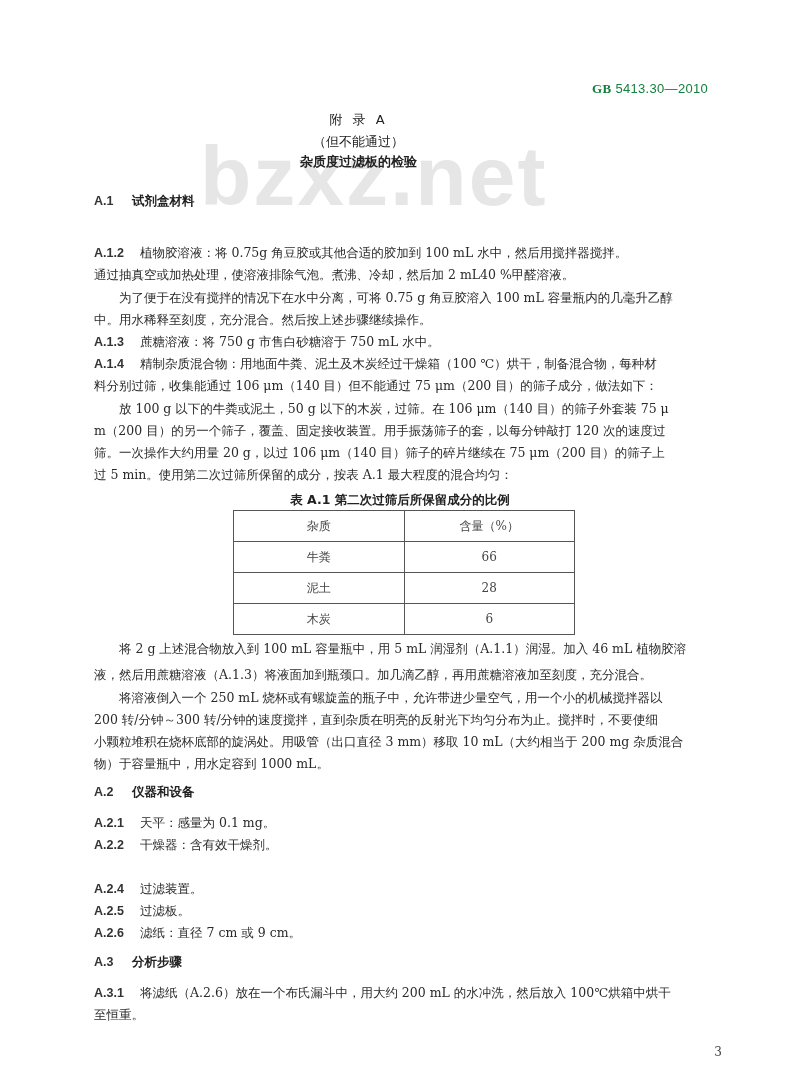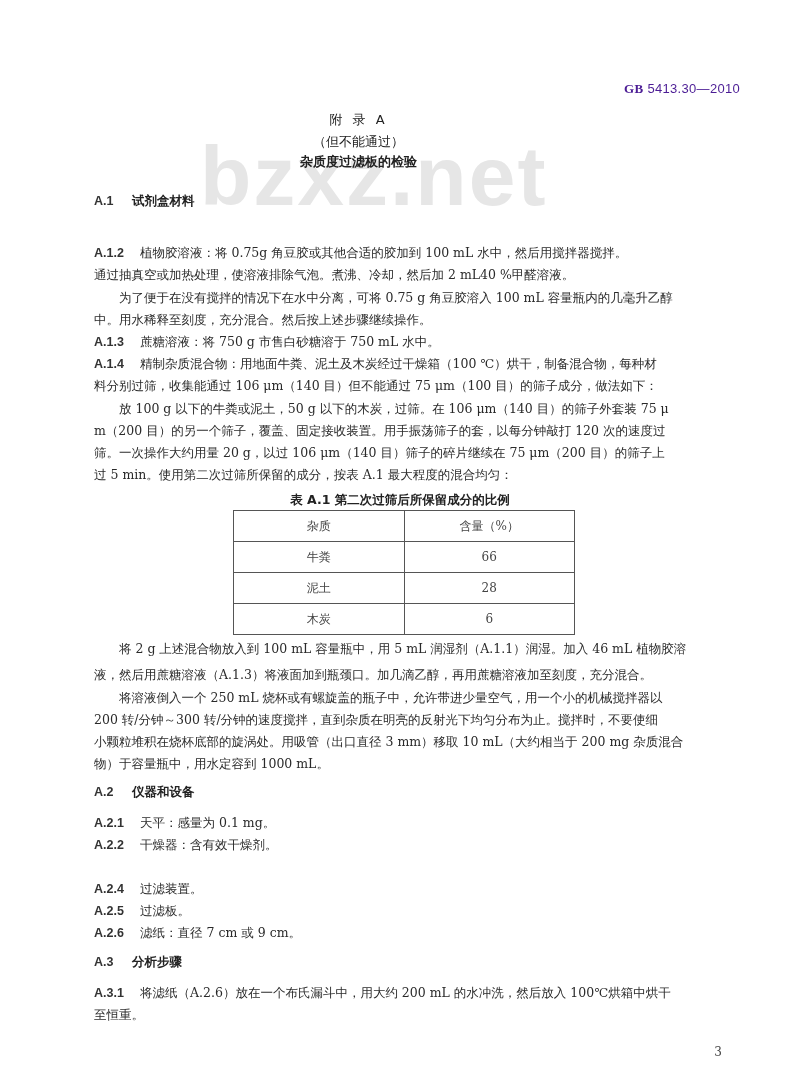--- a/index.html
+++ b/index.html
@@ -3,23 +3,23 @@
 <meta charset="utf-8">
 <style>
   html, body { margin: 0; padding: 0; background: #ffffff; }
   body {
     width: 800px; height: 1090px; position: relative; overflow: hidden;
     font-family: "DejaVu Serif", "Liberation Serif", serif;
     color: #2a2a2a;
   }
   .page { position: absolute; left: 0; top: 0; width: 800px; height: 1090px; }
   .std-code {
-    position: absolute; right: 60px; top: 81px;
+    position: absolute; right: 92px; top: 81px;
     font-family: "Liberation Sans", "DejaVu Sans", sans-serif;
-    font-size: 13px; color: #4c1d95; letter-spacing: 0.3px;
+    font-size: 13px; color: #15803d; letter-spacing: 0.3px;
   }
   .std-code b { font-family: "Liberation Serif", serif; font-weight: bold; margin-right: 4px; }
   .watermark {
     position: absolute; left: 200px; top: 134px;
     font-family: "Liberation Sans", "DejaVu Sans", sans-serif;
     font-weight: bold; font-size: 84px; color: #e6e6e6;
     letter-spacing: 2px; z-index: 0; line-height: 1;
   }
   .center-title {
     position: absolute; left: 0; width: 717px; text-align: center;
@@ -85,21 +85,21 @@
   <div class="line" style="top:266px">通过抽真空或加热处理，使溶液排除气泡。煮沸、冷却，然后加 2 mL40 %甲醛溶液。</div>
   <div class="line indent" style="top:289px">为了便于在没有搅拌的情况下在水中分离，可将 0.75 g 角豆胶溶入 100 mL 容量瓶内的几毫升乙醇</div>
   <div class="line" style="top:311px">中。用水稀释至刻度，充分混合。然后按上述步骤继续操作。</div>
 
   <div class="line" style="top:333px">
     <span class="num">A.1.3</span><span>蔗糖溶液：将 750 g 市售白砂糖溶于 750 mL 水中。</span>
   </div>
   <div class="line" style="top:355px">
     <span class="num">A.1.4</span><span>精制杂质混合物：用地面牛粪、泥土及木炭经过干燥箱（100 ℃）烘干，制备混合物，每种材</span>
   </div>
-  <div class="line" style="top:377px">料分别过筛，收集能通过 106 μm（140 目）但不能通过 75 μm（100 目）的筛子成分，做法如下：</div>
+  <div class="line" style="top:377px">料分别过筛，收集能通过 106 μm（140 目）但不能通过 75 μm（200 目）的筛子成分，做法如下：</div>
   <div class="line indent" style="top:400px">放 100 g 以下的牛粪或泥土，50 g 以下的木炭，过筛。在 106 μm（140 目）的筛子外套装 75 μ</div>
   <div class="line" style="top:422px">m（200 目）的另一个筛子，覆盖、固定接收装置。用手振荡筛子的套，以每分钟敲打 120 次的速度过</div>
   <div class="line" style="top:444px">筛。一次操作大约用量 20 g，以过 106 μm（140 目）筛子的碎片继续在 75 μm（200 目）的筛子上</div>
   <div class="line" style="top:466px">过 5 min。使用第二次过筛所保留的成分，按表 A.1 最大程度的混合均匀：</div>
 
   <div class="tbl-caption">表 A.1 第二次过筛后所保留成分的比例</div>
   <table class="ratio">
     <tbody>
         <tr>
       <th>杂质</th>

